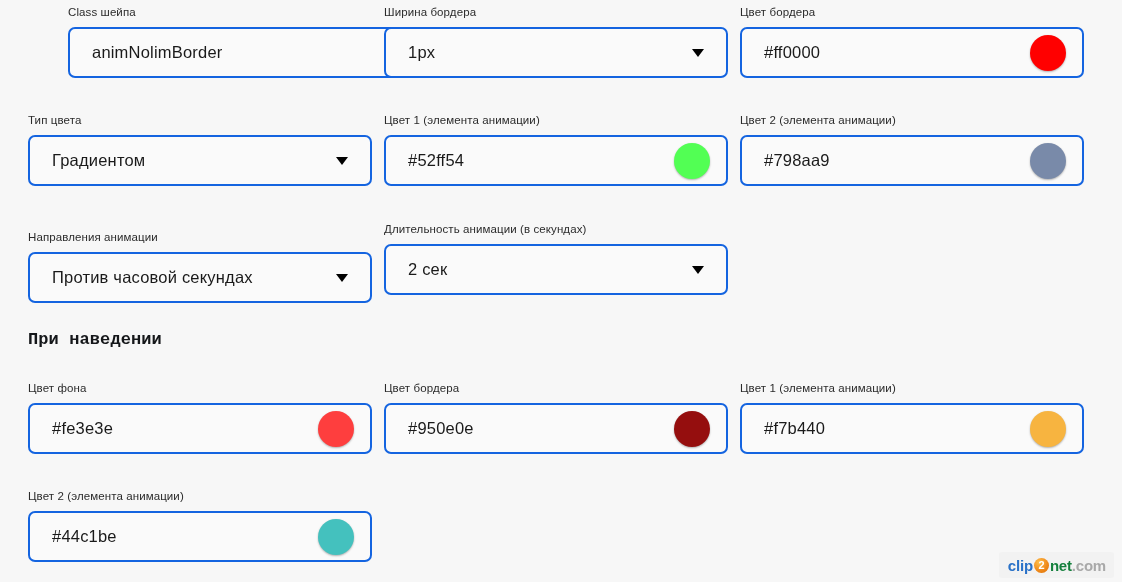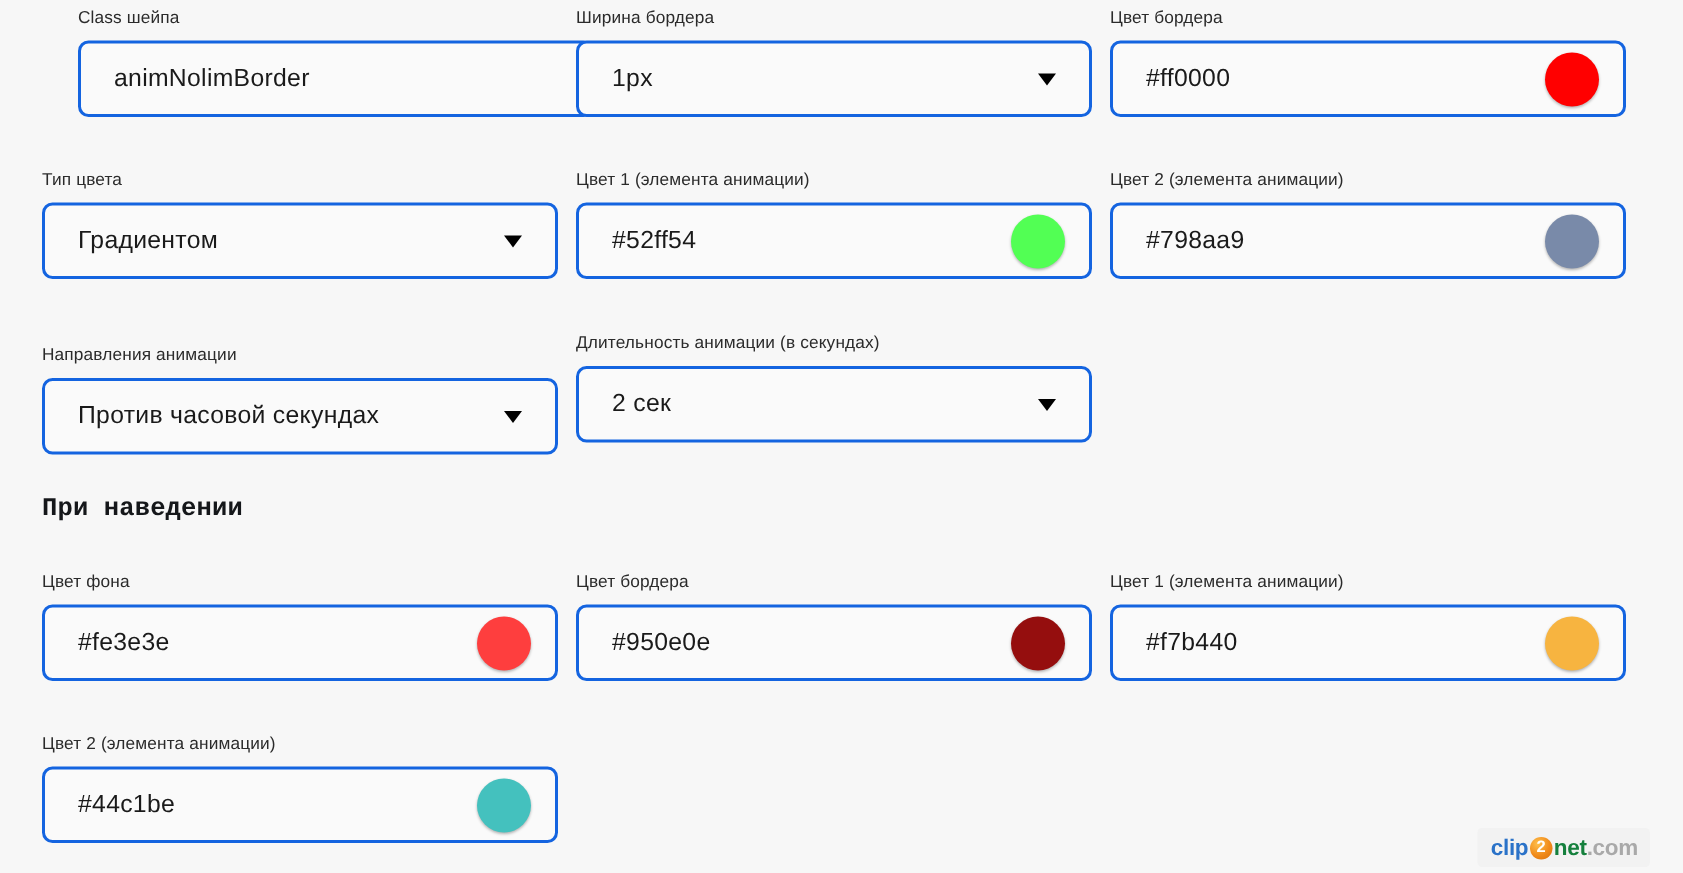--- a/index.html
+++ b/index.html
@@ -63,21 +63,21 @@
     position: absolute;
     font-size: 17px;
     font-weight: bold;
     color: #15171a;
     letter-spacing: 0.1px;
     white-space: nowrap;
   }
   
   .watermark {
     position: absolute;
-    right: 22px; bottom: 4px;
+    right: 8px; bottom: 4px;
     height: 26px;
     padding: 3px 8px 3px 9px;
     background: #f2f2f2;
     border-radius: 3px;
     display: flex;
     align-items: center;
     font-size: 15px;
     font-weight: bold;
     letter-spacing: -0.2px;
     justify-content: flex-end;
@@ -105,21 +105,21 @@
 
   <div class="section-heading" style="left:28px; top:330px;font-family:Liberation Mono, monospace;">При наведении</div>
 
   <div class="watermark">
     <span class="wm-clip">clip</span>
       <span class="wm-badge">2</span>
       <span class="wm-net">net</span>
       <span class="wm-com">.com</span>
   </div>
 
-<div class="field-group" style="left: 12px; top: 5px; padding-left: 40px;">
+<div class="field-group" style="left: 28px; top: 5px; padding-left: 40px;">
       <div class="field-label">Class шейпа</div>
       <div class="control">
         <div class="value">animNolimBorder</div>
       </div>
     </div>
     <div class="field-group" style="left: 384px; top: 5px;">
       <div class="field-label">Ширина бордера</div>
       <div class="control">
         <div class="value">1px</div>
         <div class="caret"></div>

